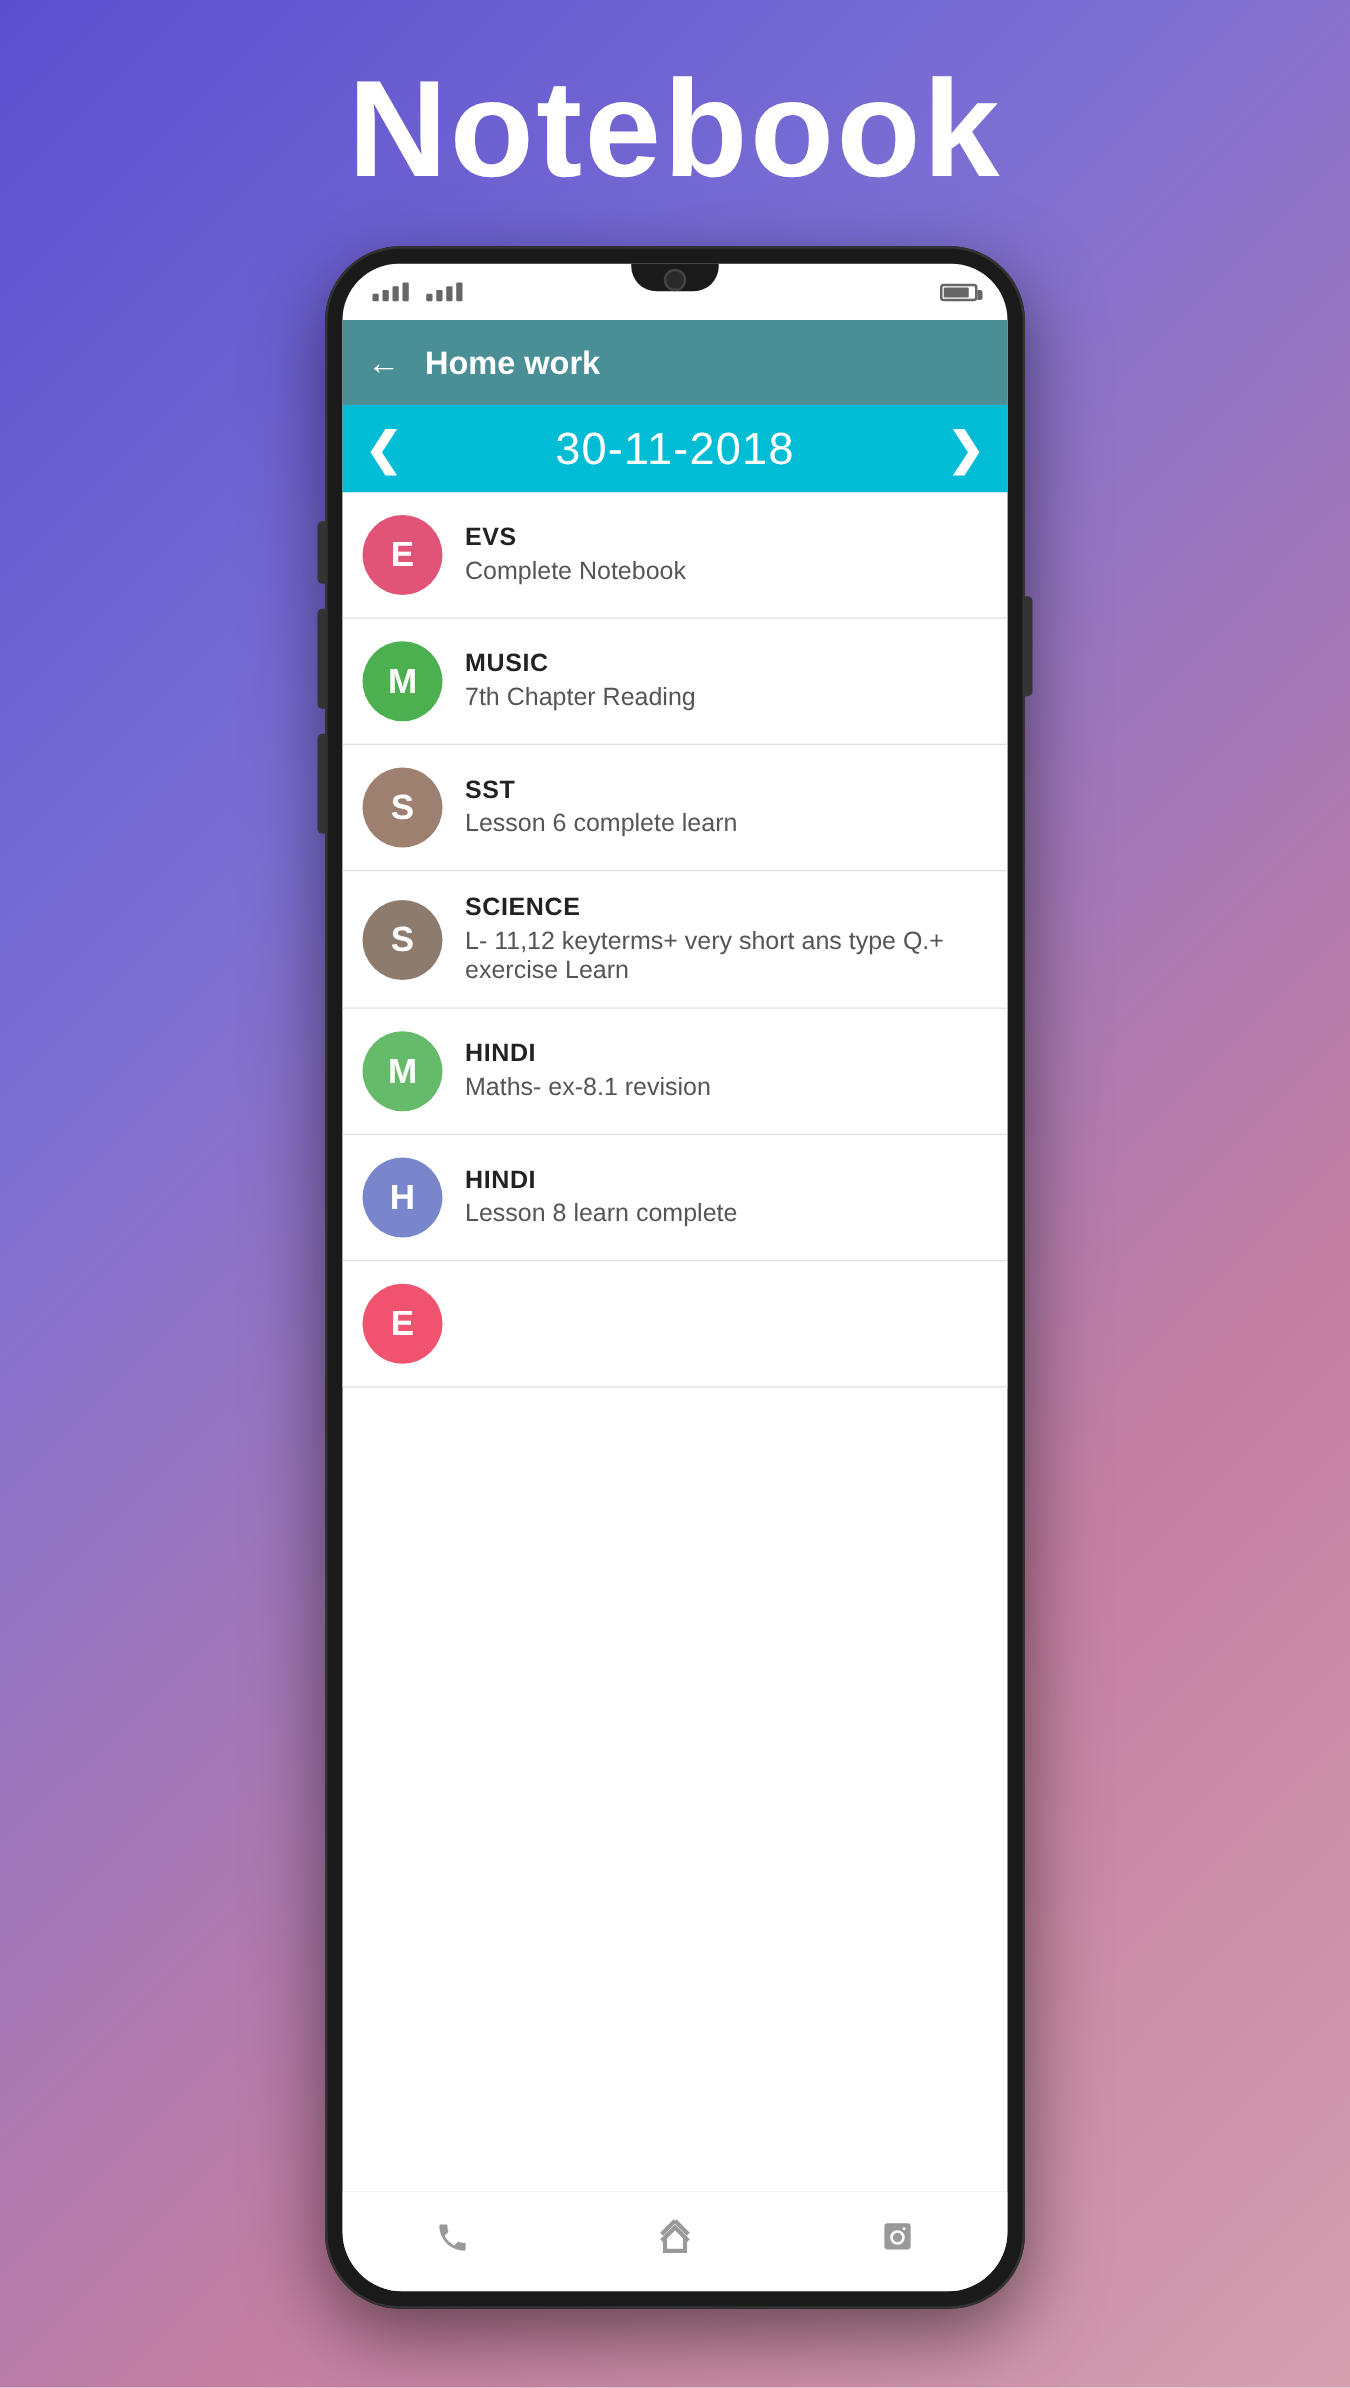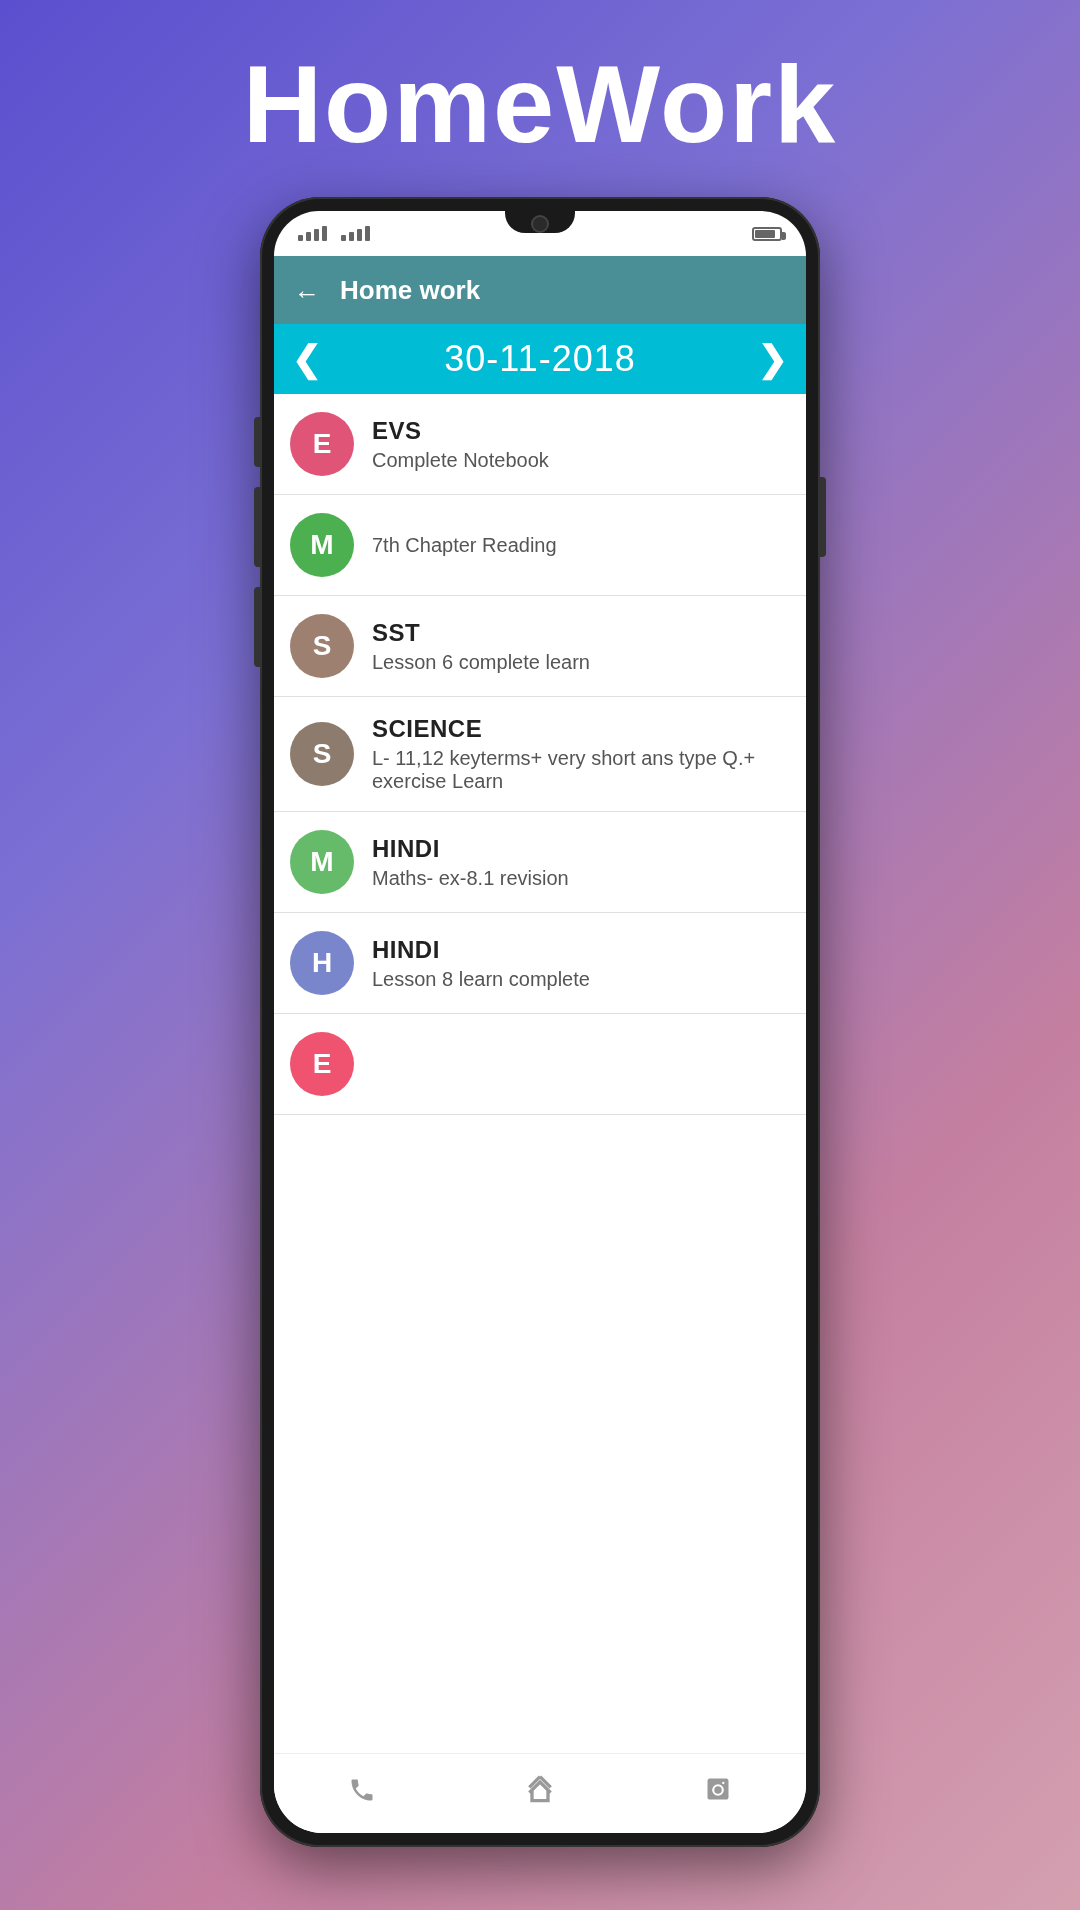--- a/index.html
+++ b/index.html
@@ -201,21 +201,21 @@
       font-size: 28px;
       font-weight: bold;
       flex-shrink: 0;
     }
 
     .subject-info {
       flex: 1;
     }
 
     .subject-name {
-      font-size: 24px;
+      font-size: 20px;
       font-weight: bold;
       color: #222;
       letter-spacing: 0.5px;
       margin-bottom: 4px;
     }
 
     .subject-desc {
       font-size: 20px;
       color: #555;
     }
@@ -277,21 +277,21 @@
       top: 390px;
       width: 8px;
       height: 80px;
       background: #333;
       border-radius: 4px 0 0 4px;
     }
   </style>
 </head>
 <body>
 
-<div class="app-title">HomeWork</div>
+<div class="app-title">Notebook</div>
 
 <div class="phone-wrapper">
   <div class="phone-outer">
 
     <div class="phone-button-right"></div>
     <div class="phone-button-left-1"></div>
     <div class="phone-button-left-2"></div>
     <div class="phone-button-left-3"></div>
   </div>
 
@@ -332,20 +332,21 @@
     <div class="subject-item">
           <div class="subject-avatar" style="background: rgb(224, 85, 119);">E</div>
           <div class="subject-info">
             <div class="subject-name">EVS</div>
             <div class="subject-desc">Complete Notebook</div>
           </div>
         </div>
         <div class="subject-item">
           <div class="subject-avatar" style="background: rgb(76, 175, 80);">M</div>
           <div class="subject-info">
+            <div class="subject-name">MUSIC</div>
             <div class="subject-desc">7th Chapter Reading</div>
           </div>
         </div>
         <div class="subject-item">
           <div class="subject-avatar" style="background: rgb(158, 128, 112);">S</div>
           <div class="subject-info">
             <div class="subject-name">SST</div>
             <div class="subject-desc">Lesson 6 complete learn</div>
           </div>
         </div>

